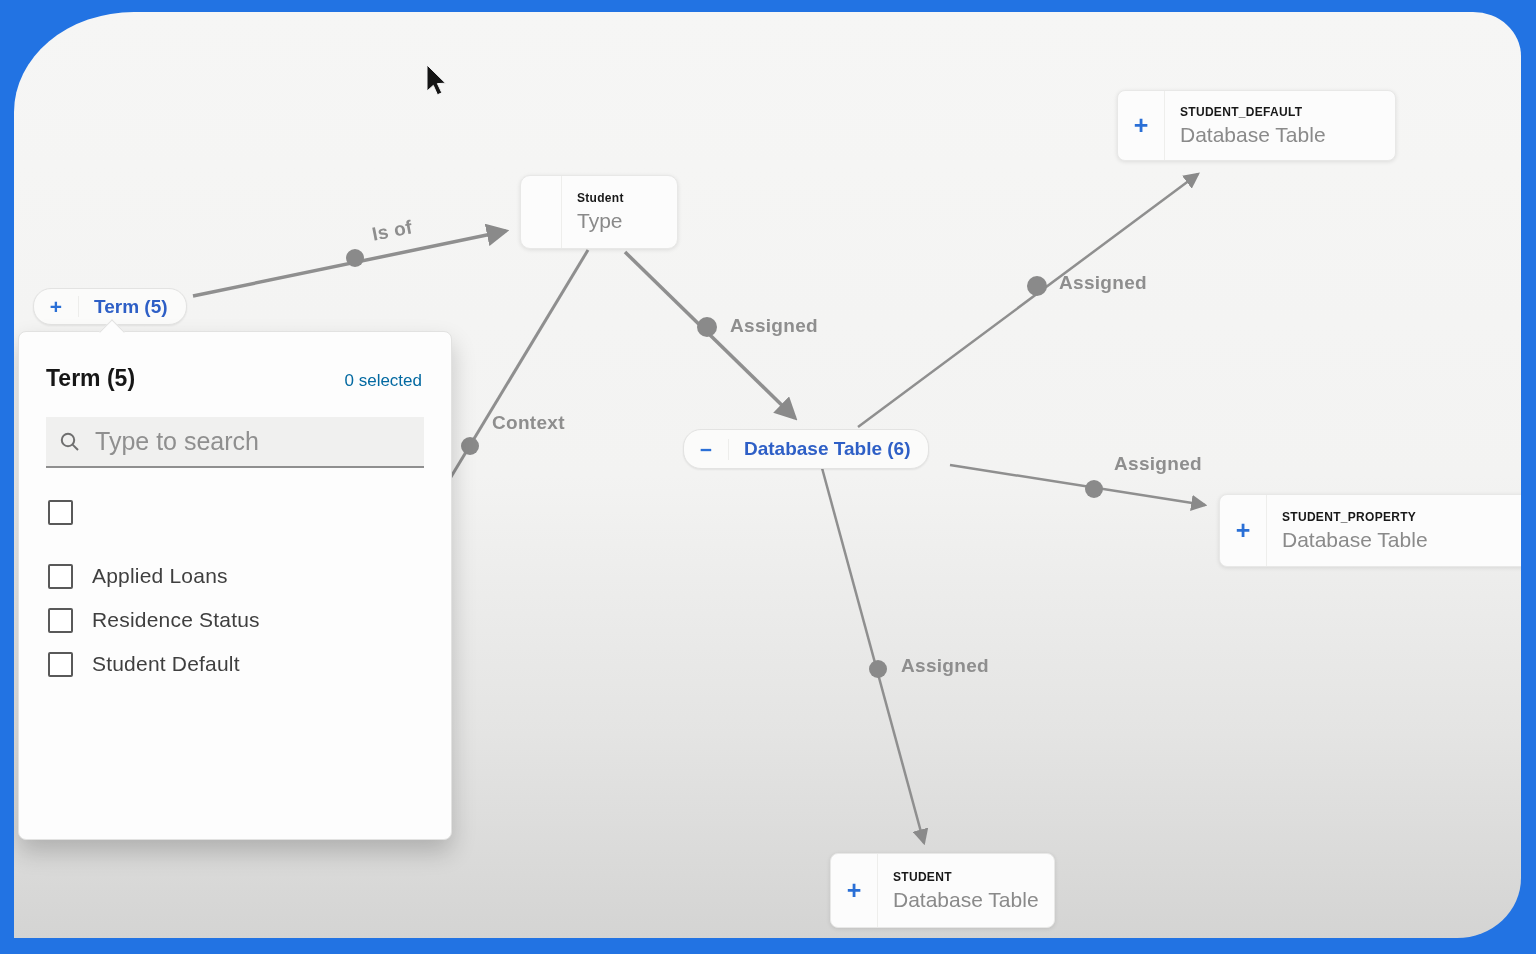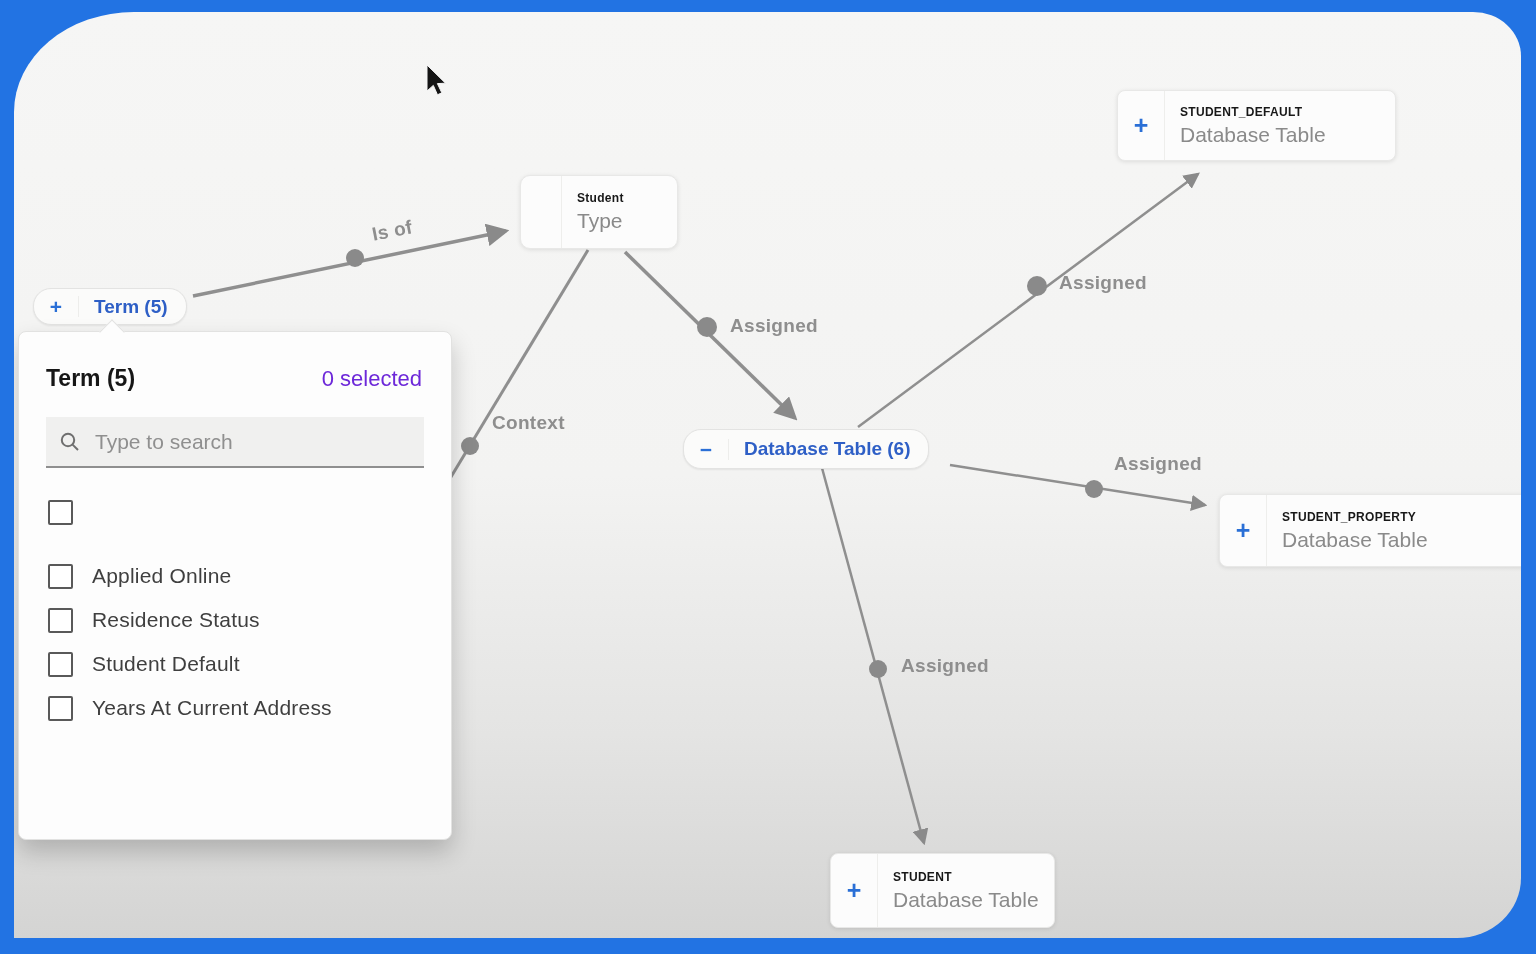--- a/index.html
+++ b/index.html
@@ -72,31 +72,31 @@
   }
   .panel-notch{
     position:absolute;top:-9px;left:84px;width:17px;height:17px;background:#fdfdfd;
     transform:rotate(45deg);border-left:1px solid #e2e2e1;border-top:1px solid #e2e2e1;
   }
   .panel-header{
     display:flex;justify-content:space-between;align-items:baseline;
     padding:33px 29px 0 27px;
   }
   .panel-title{font-size:23px;font-weight:700;color:#161616;}
-  .panel-count{font-size:22px;color:#6d28d9;}
+  .panel-count{font-size:17px;color:#0369a1;}
   .search{
     margin:25px 27px 0 27px;height:51px;background:#f0f0ef;
     border-bottom:2px solid #8f8f8f;display:flex;align-items:center;
     padding:0 13px;gap:12px;box-sizing:border-box;
   }
   .search svg{flex:none;}
   .search input{
     border:none;background:transparent;outline:none;
     font-family:"Liberation Sans","DejaVu Sans",sans-serif;
-    font-size:21px;color:#161616;width:100%;
+    font-size:25px;color:#161616;width:100%;
   }
   .search input::placeholder{color:#8f8f8f;opacity:1;}
   .items{margin:28px 0 0 29px;}
   .item{display:flex;align-items:center;gap:19px;height:44px;cursor:pointer;}
   .item.item-first{height:32px;margin-bottom:26px;}
   .checkbox{
     width:25px;height:25px;box-sizing:border-box;border:2px solid #595959;
     border-radius:2px;background:#ffffff;flex:none;
   }
   .item-label{font-size:21px;color:#3f3f3f;letter-spacing:.2px;}
@@ -196,33 +196,29 @@
         </svg>
         <input type="text" placeholder="Type to search" style="">
       </div>
       <div class="items">
         <div class="item item-first">
           <span class="checkbox"></span>
           <span class="item-label"></span>
         </div>
         <div class="item">
           <span class="checkbox"></span>
-          <span class="item-label">Applied Online</span>
+          <span class="item-label">Applied Loans</span>
         </div>
         <div class="item">
           <span class="checkbox"></span>
           <span class="item-label">Residence Status</span>
         </div>
         <div class="item">
           <span class="checkbox"></span>
           <span class="item-label">Student Default</span>
-        </div>
-        <div class="item">
-          <span class="checkbox"></span>
-          <span class="item-label">Years At Current Address</span>
         </div>
       </div>
     </div>
 
     <svg class="cursor" width="26" height="34" viewBox="0 0 26 34">
       <path d="M3,1 L3,27 L9.3,21.4 L13.5,30.8 L17.8,28.8 L13.4,19.6 L21.5,19.2 Z" fill="#141414" stroke="#f5f5f5" stroke-width="1"></path>
     </svg>
 
   </div>
 </div>

